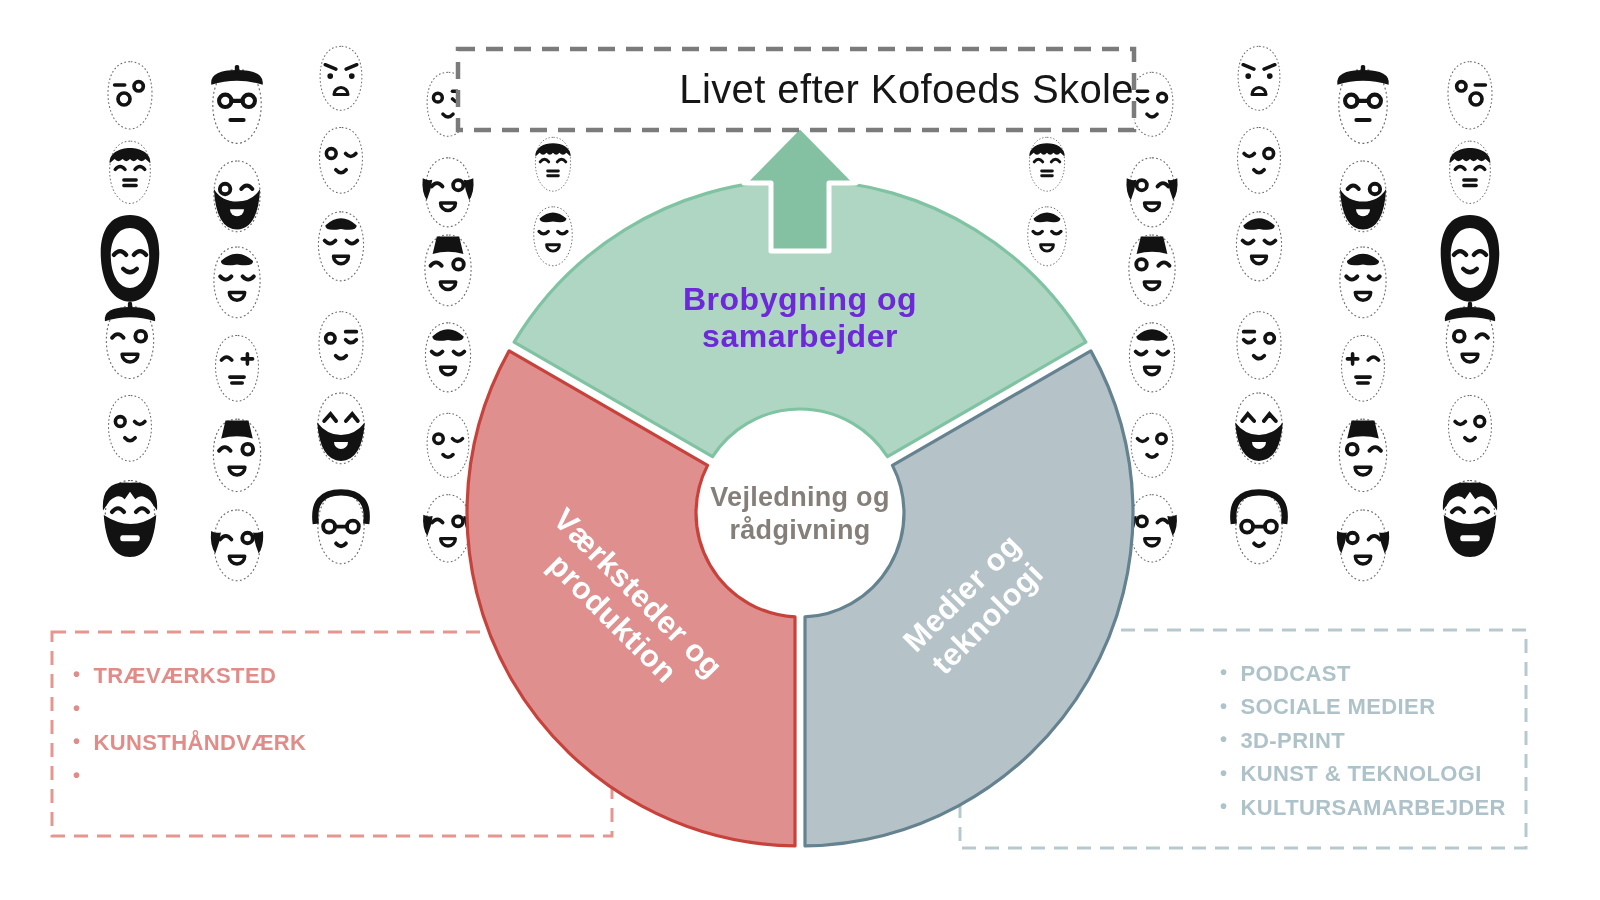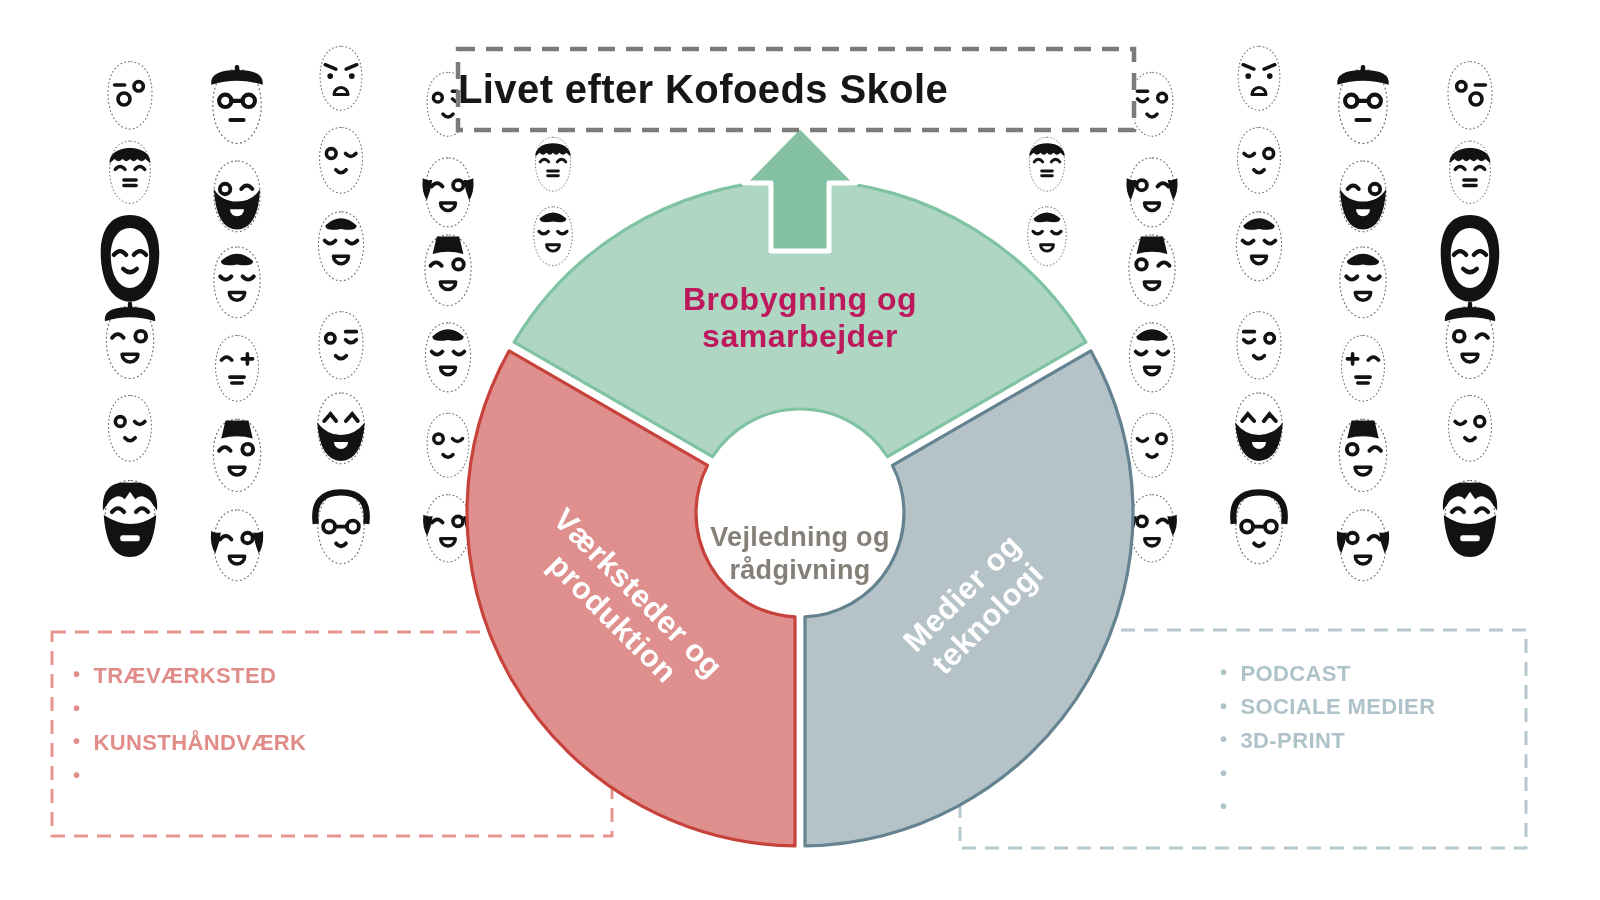--- a/index.html
+++ b/index.html
@@ -16,22 +16,22 @@
   .list-right{left:1220px;top:657px;}
   .seg-label{position:absolute;z-index:4;font-weight:bold;text-align:center;white-space:pre-line;
              line-height:1.16;letter-spacing:0.5px;}
   .label-green{left:800px;top:318px;font-size:32px;transform:translate(-50%,-50%);}
   .label-red{left:625px;top:606px;font-size:31px;transform:translate(-50%,-50%) rotate(45deg);}
   .label-gray{left:975px;top:606px;font-size:31px;transform:translate(-50%,-50%) rotate(-45deg);}
   .center-label{position:absolute;z-index:4;left:800px;top:514px;font-size:27px;font-weight:bold;
                 text-align:center;white-space:pre-line;line-height:1.22;letter-spacing:0.3px;
                 transform:translate(-50%,-50%);}
   .title-text{position:absolute;z-index:5;left:458px;top:49px;width:676px;height:81px;
-              display:flex;align-items:center;justify-content:flex-start;
-              font-size:40px;font-weight:bold;letter-spacing:0.4px;}
+              display:flex;align-items:center;justify-content:flex-end;
+              font-size:40px;font-weight:normal;letter-spacing:0.4px;}
 </style>
 </head>
 <body>
 
 <div class="stage">
 
   <svg id="faces-svg" class="layer">
       <g transform="translate(130,95) scale(0.6666666666666666,0.6666666666666666) translate(-50,-60)">
         <path d="M50,10 C29,10 17,29 17,58 C17,89 32,111 50,111 C68,111 83,89 83,58 C83,29 71,10 50,10 Z" fill="#fff" stroke="#6a6a6a" stroke-width="1.6" stroke-dasharray="2.6,3.4"></path>
         <path d="M27,45 h15" stroke="#121212" stroke-width="5.5" fill="none" stroke-linecap="round"></path>
@@ -413,43 +413,45 @@
       <li>
         <span class="blt">•</span>
         <span>SOCIALE MEDIER</span>
       </li>
       <li>
         <span class="blt">•</span>
         <span>3D-PRINT</span>
       </li>
       <li>
         <span class="blt">•</span>
-      </li>
-      <li>
-        <span class="blt">•</span>
+        <span>KUNST &amp; TEKNOLOGI</span>
+      </li>
+      <li>
+        <span class="blt">•</span>
+        <span>KULTURSAMARBEJDER</span>
       </li>
     </ul>
 
   <svg id="wheel-svg" class="layer">
     <circle cx="800" cy="513" r="101" fill="#ffffff"></circle>
     <g id="sectors">
         <path d="M514.15,342.19 A333,333 0 0 1 1085.85,342.19 L887.46,456.73 A104,104 0 0 0 712.54,456.73 Z" fill="#afd6c2" stroke="#7fc3a3" stroke-width="3.2" stroke-linejoin="round"></path>
         <path d="M795.00,845.96 A333,333 0 0 1 509.15,350.85 L707.54,465.39 A104,104 0 0 0 795.00,616.88 Z" fill="#de8f8e" stroke="#c8423c" stroke-width="3.2" stroke-linejoin="round"></path>
         <path d="M1090.85,350.85 A333,333 0 0 1 805.00,845.96 L805.00,616.88 A104,104 0 0 0 892.46,465.39 Z" fill="#b5c3c8" stroke="#64828f" stroke-width="3.2" stroke-linejoin="round"></path>
       </g>
     <polygon points="800,126 856,183 829,183 829,251 771,251 771,183 744,183" stroke="#ffffff" stroke-width="5" stroke-linejoin="round" fill="#83c1a2"></polygon>
     <rect x="458" y="49" width="676" height="81" fill="#ffffff" stroke-width="4.5" stroke-dasharray="17 11" stroke="#7b7b7b"></rect>
   </svg>
 
-  <div class="seg-label label-green" style="color: #be185d;">Brobygning og
+  <div class="seg-label label-green" style="color: #6d28d9;">Brobygning og
 samarbejder</div>
   <div class="seg-label label-red" style="color: rgb(255, 255, 255);">Værksteder og
 produktion</div>
   <div class="seg-label label-gray" style="color: rgb(255, 255, 255);">Medier og
 teknologi</div>
-  <div class="center-label" style="color: rgb(133, 127, 121); margin-top: 40px;">Vejledning og
+  <div class="center-label" style="color: rgb(133, 127, 121);">Vejledning og
 rådgivning</div>
 
   <div class="title-text">
       <span style="color: rgb(22, 22, 22);">Livet efter Kofoeds Skole</span>
     </div>
 
 </div>
 
 </body></html>

